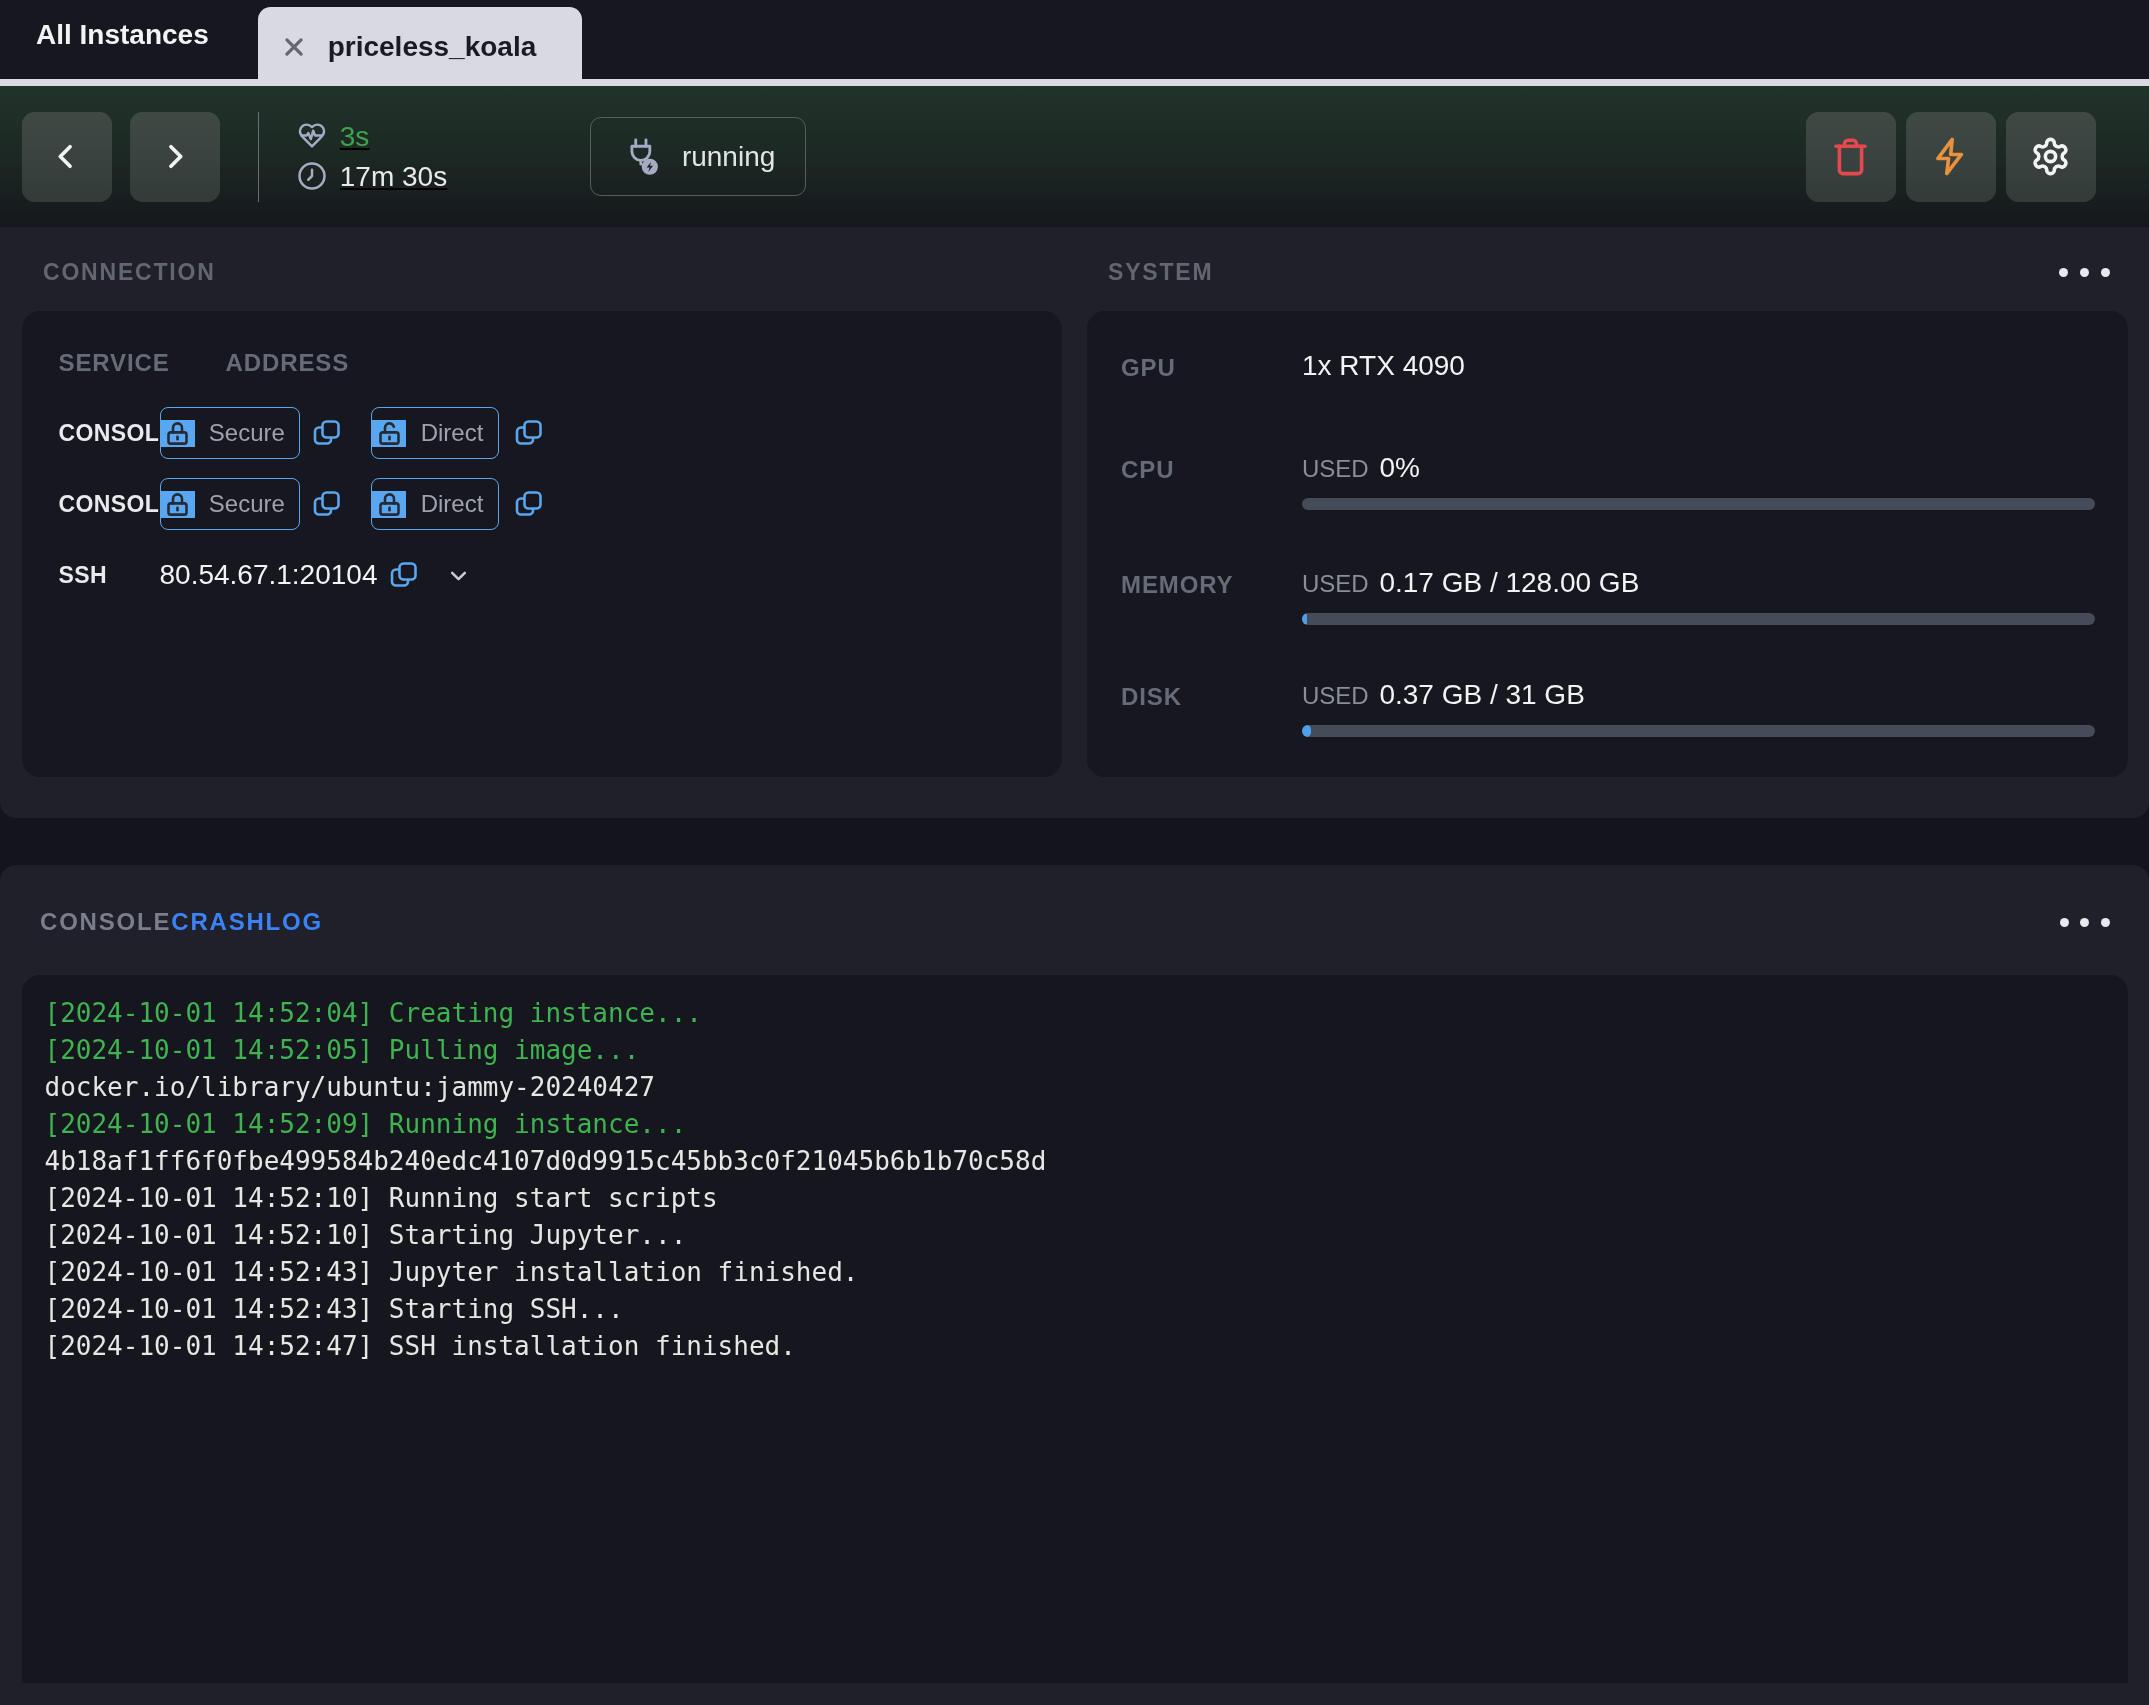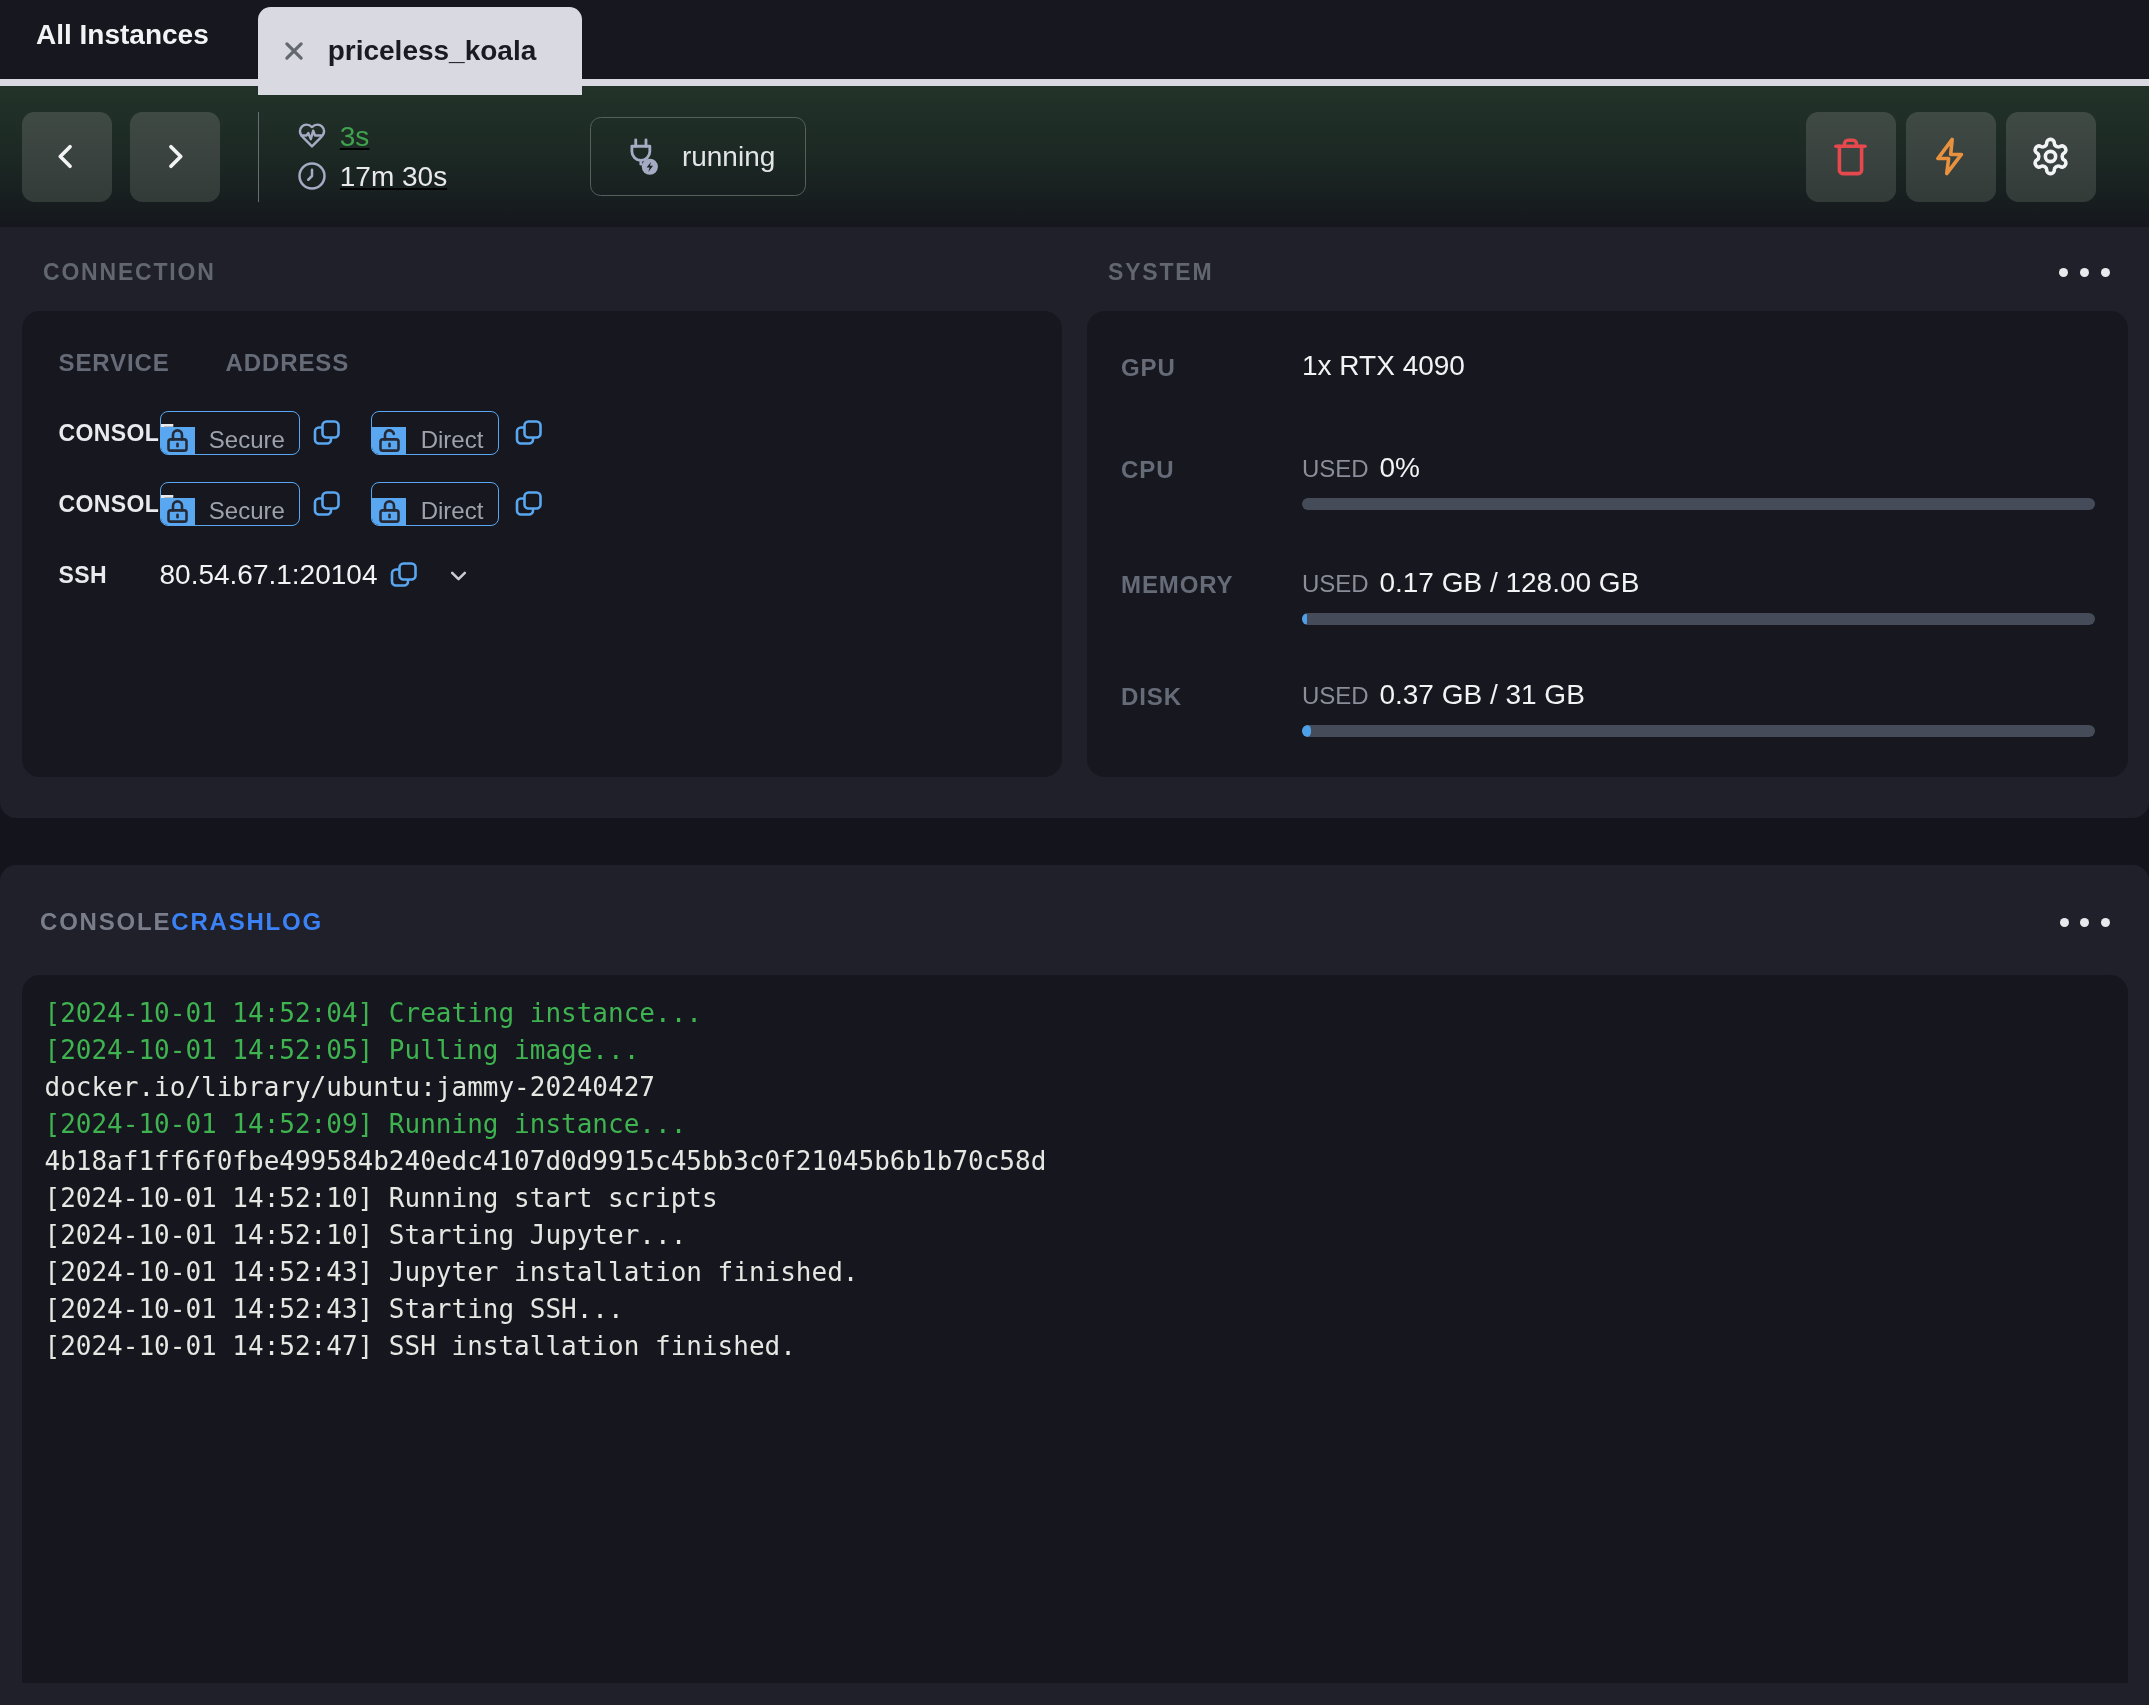--- a/index.html
+++ b/index.html
@@ -4,21 +4,21 @@
 <style>
   * { margin:0; padding:0; box-sizing:border-box; }
   html,body { width:2149px; height:1705px; }
   body { font-family:"Liberation Sans", sans-serif; background:#14151c; overflow:hidden; }
   #app { position:relative; width:2149px; height:1705px; }
 
   
   .tabbar { position:relative; height:79px; background:#17181f; }
   .tab-all { position:absolute; left:36px; top:0; height:70px; display:flex; align-items:center;
              color:#f2f3f5; font-size:28px; font-weight:bold; }
-  .tab-active { position:absolute; left:258px; top:7.2px; width:324px; height:88px;
+  .tab-active { position:absolute; left:258px; top:7.2px; width:324px; height:79px;
                 background:#d8d9e1; border-radius:12.5px 12.5px 0 0;
                 display:flex; align-items:center; padding-left:19.7px; gap:18px; }
   .tab-active .tab-label { color:#1a1b22; font-size:28px; font-weight:bold; }
   .tab-strip { height:7.2px; background:#d8d9e1; }
 
   
   .toolbar { height:141px; background:linear-gradient(180deg,#223329 0%, #1b2723 55%, #15171d 100%);
              display:flex; align-items:center; padding:0 21.5px; }
   .tool-btn { width:90px; height:90px; border-radius:12.5px; border:none; cursor:pointer;
               background:linear-gradient(180deg,#404a45,#333b38);
@@ -47,21 +47,21 @@
   .cards { display:flex; gap:25px; padding:0 21.5px; }
   .card { width:1041px; height:466px; background:#16171f; border-radius:18px; }
 
   
   .conn-inner { padding:38px 0 0 37px; }
   .conn-header { display:flex; margin-bottom:30px; }
   .conn-header .h1 { width:167px; }
   .conn-h { color:#666b78; font-size:24px; font-weight:bold; letter-spacing:0.9px; }
   .conn-row { display:flex; align-items:center; height:52px; margin-bottom:19px; }
   .svc { width:101px; color:#e9eaee; font-size:23px; font-weight:bold; letter-spacing:0.4px; }
-  .lock-btn { display:flex; align-items:flex-end; height:44px; border:1.8px solid #59a7f0; border-radius:8px;
+  .lock-btn { display:flex; align-items:center; height:52px; border:1.8px solid #59a7f0; border-radius:8px;
               overflow:hidden; background:transparent; cursor:pointer; padding:0; }
   .lock-seg { width:34px; background:#59a7f0; display:flex; align-items:center; justify-content:center; }
   .lock-label { display:flex; align-items:center; padding:0 14.3px; color:#9da2ad; font-size:24px; }
   .copy-btn { background:none; border:none; cursor:pointer; display:flex; align-items:center; padding:0; }
   .g13{margin-left:11.6px;} .g17{margin-left:15px;} .g33{margin-left:29.6px;}
   .ssh-addr { color:#f2f3f5; font-size:28px; }
   .chev-btn { background:none; border:none; cursor:pointer; margin-left:25px; display:flex; align-items:center; }
 
   
   .sys-inner { padding:39px 33px 0 34px; }

